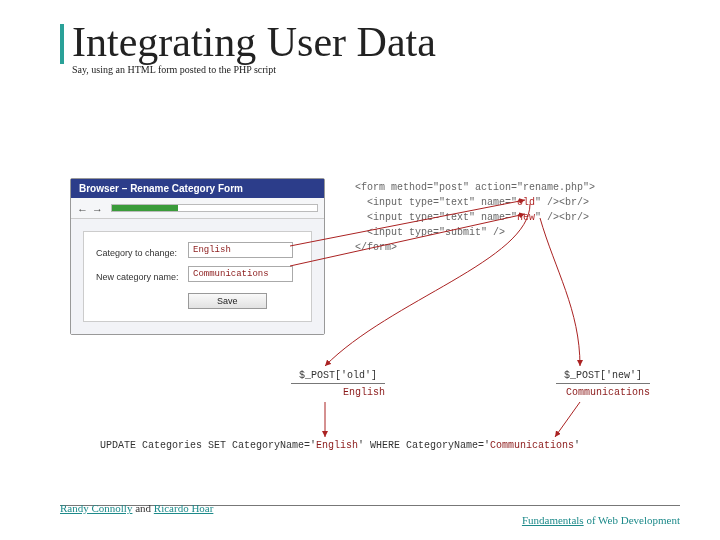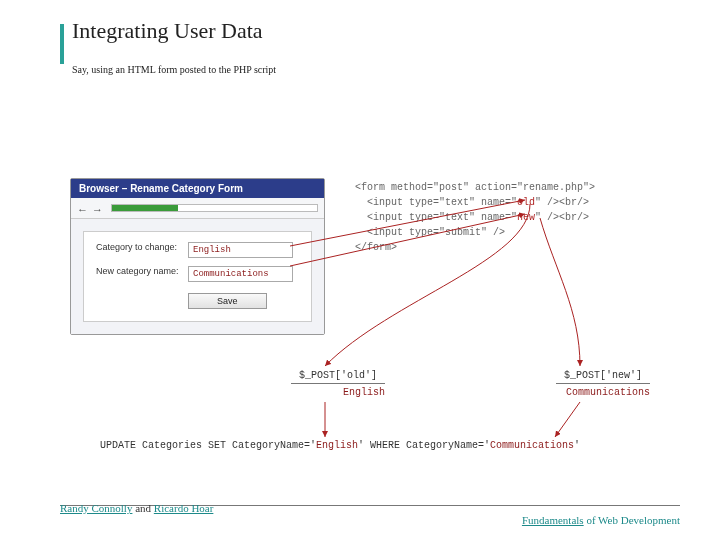--- a/index.html
+++ b/index.html
@@ -18,21 +18,21 @@
     left: 60px;
     top: 24px;
     width: 4px;
     height: 40px;
     background: #2aa198;
   }
   .title {
     position: absolute;
     left: 72px;
     top: 18px;
-    font-size: 22px;
+    font-size: 42px;
     font-weight: 400;
   }
   .subtitle {
     position: absolute;
     left: 72px;
     top: 64px;
     font-size: 10px;
     font-family: Georgia, serif;
   }
 
@@ -85,21 +85,21 @@
     background: #f2f3f7;
     padding: 12px;
   }
   .form-inner {
     background: #fff;
     border: 1px solid #ccc;
     padding: 10px 12px 12px;
   }
   .field-row {
     display: flex;
-    align-items: flex-start;
+    align-items: flex-end;
     font-family: Arial, sans-serif;
     font-size: 9px;
     color: #333;
     margin-bottom: 8px;
   }
   .field-label { width: 92px; }
   .field-box {
     border: 1px solid #aaa;
     background: #fff;
     padding: 2px 4px;

